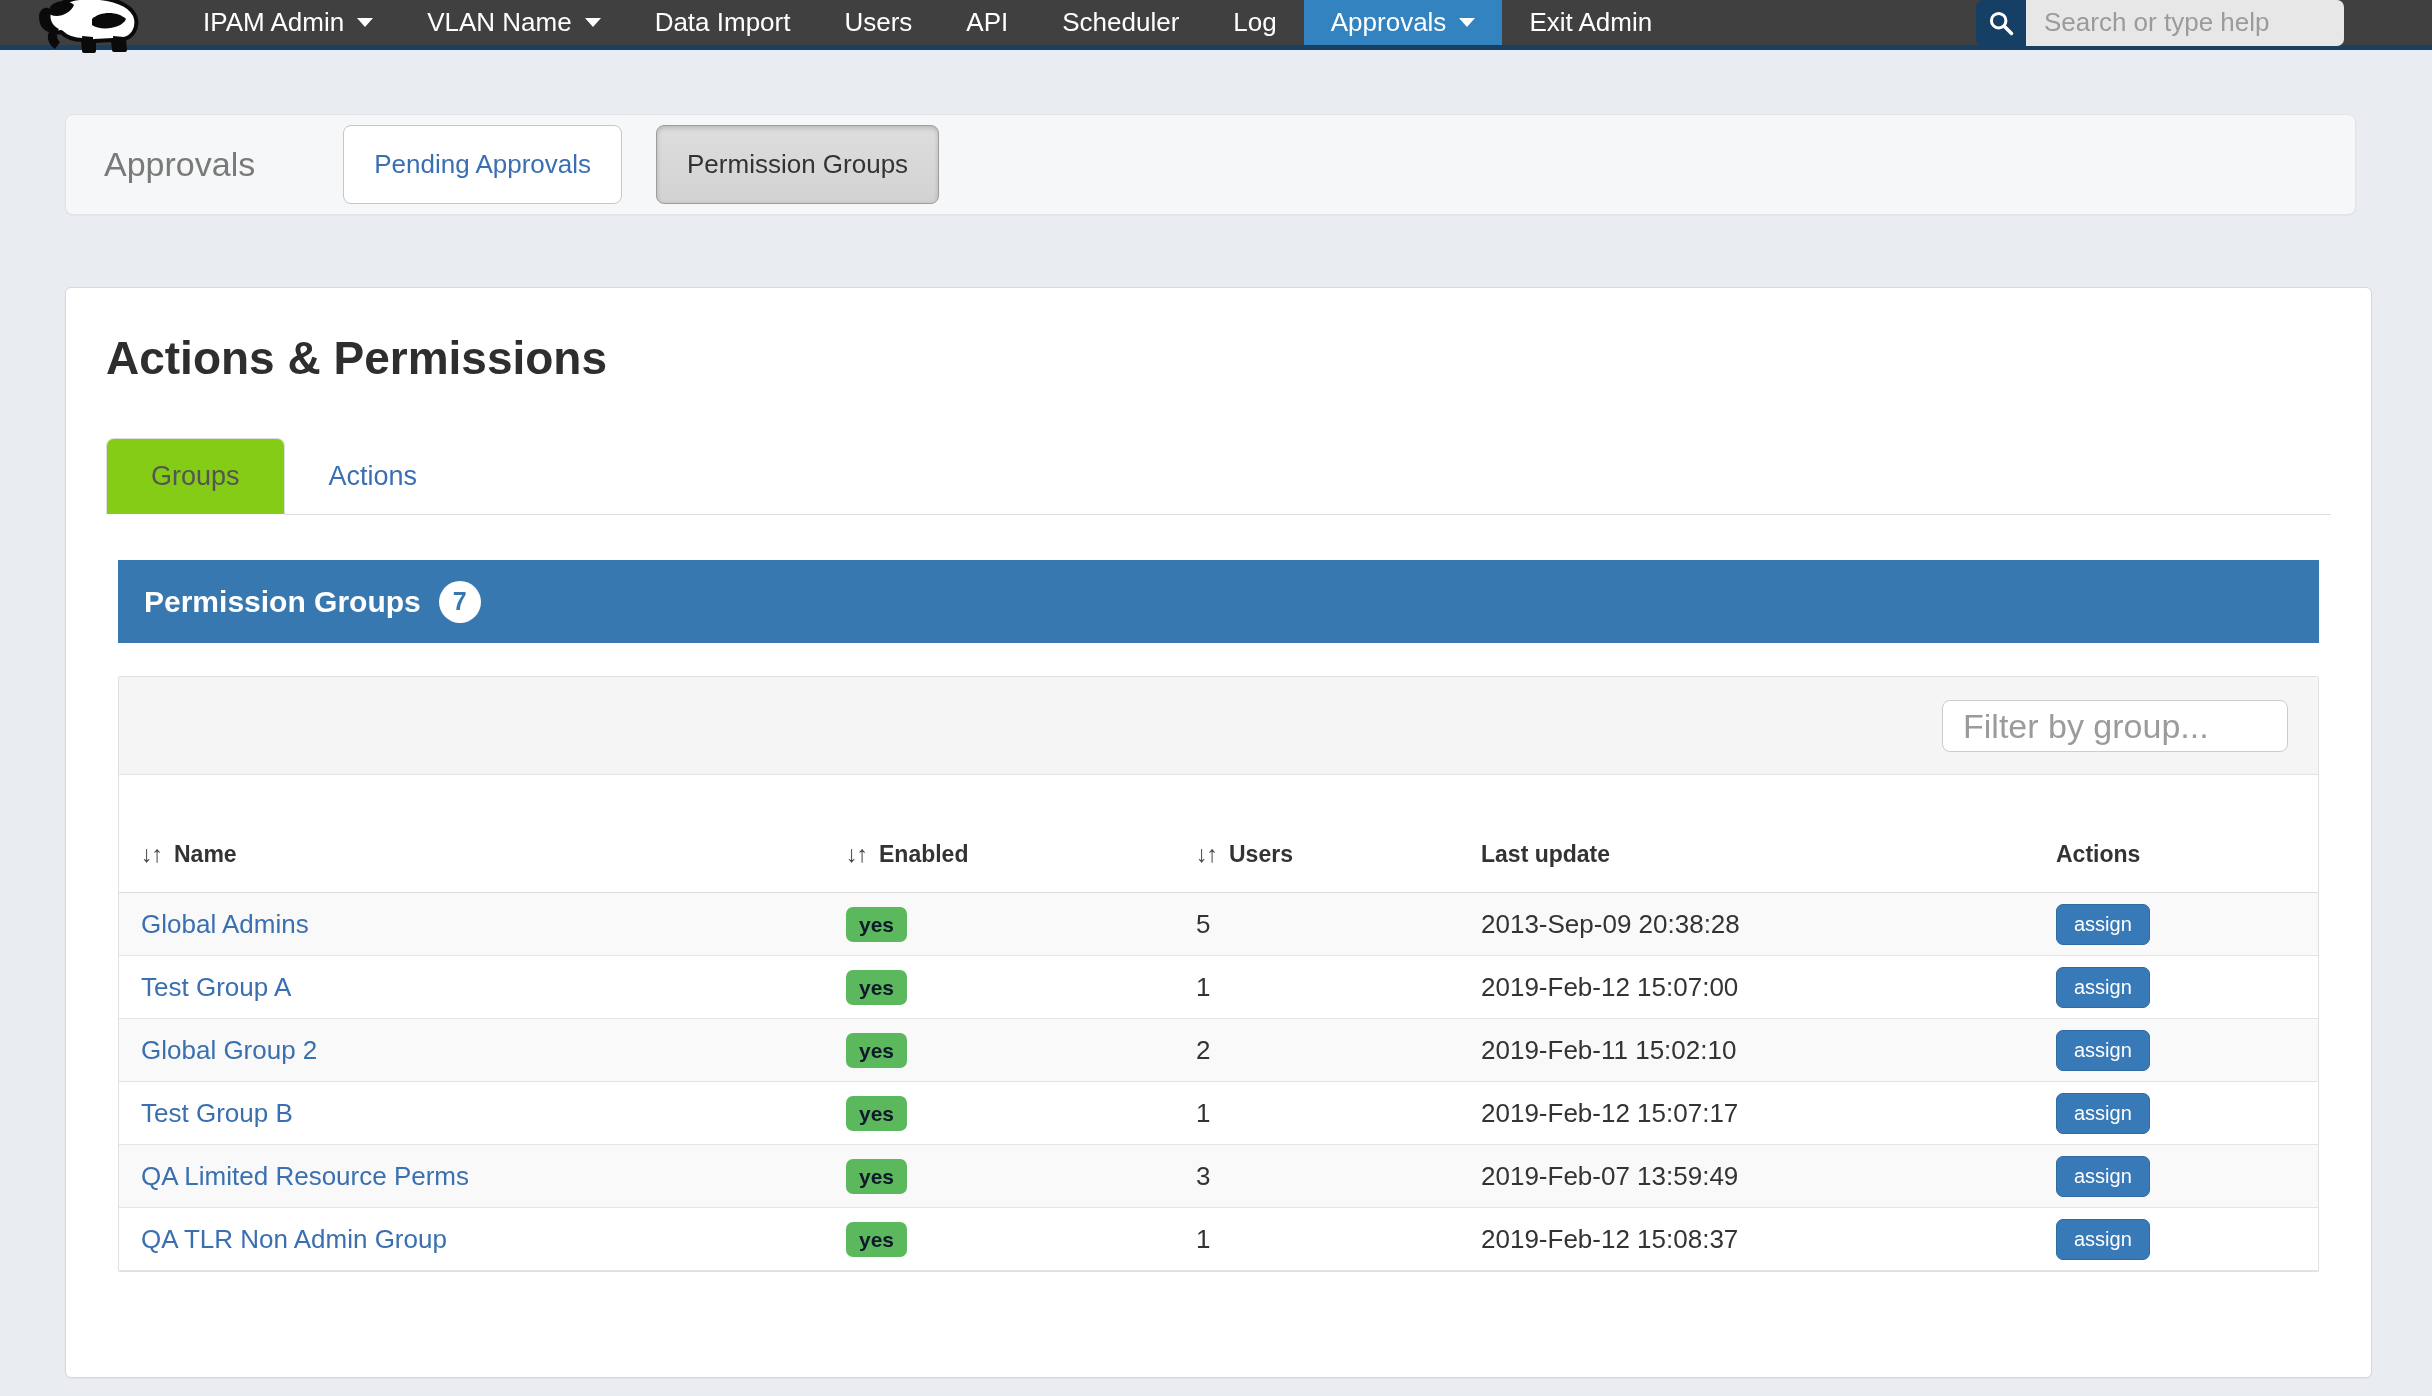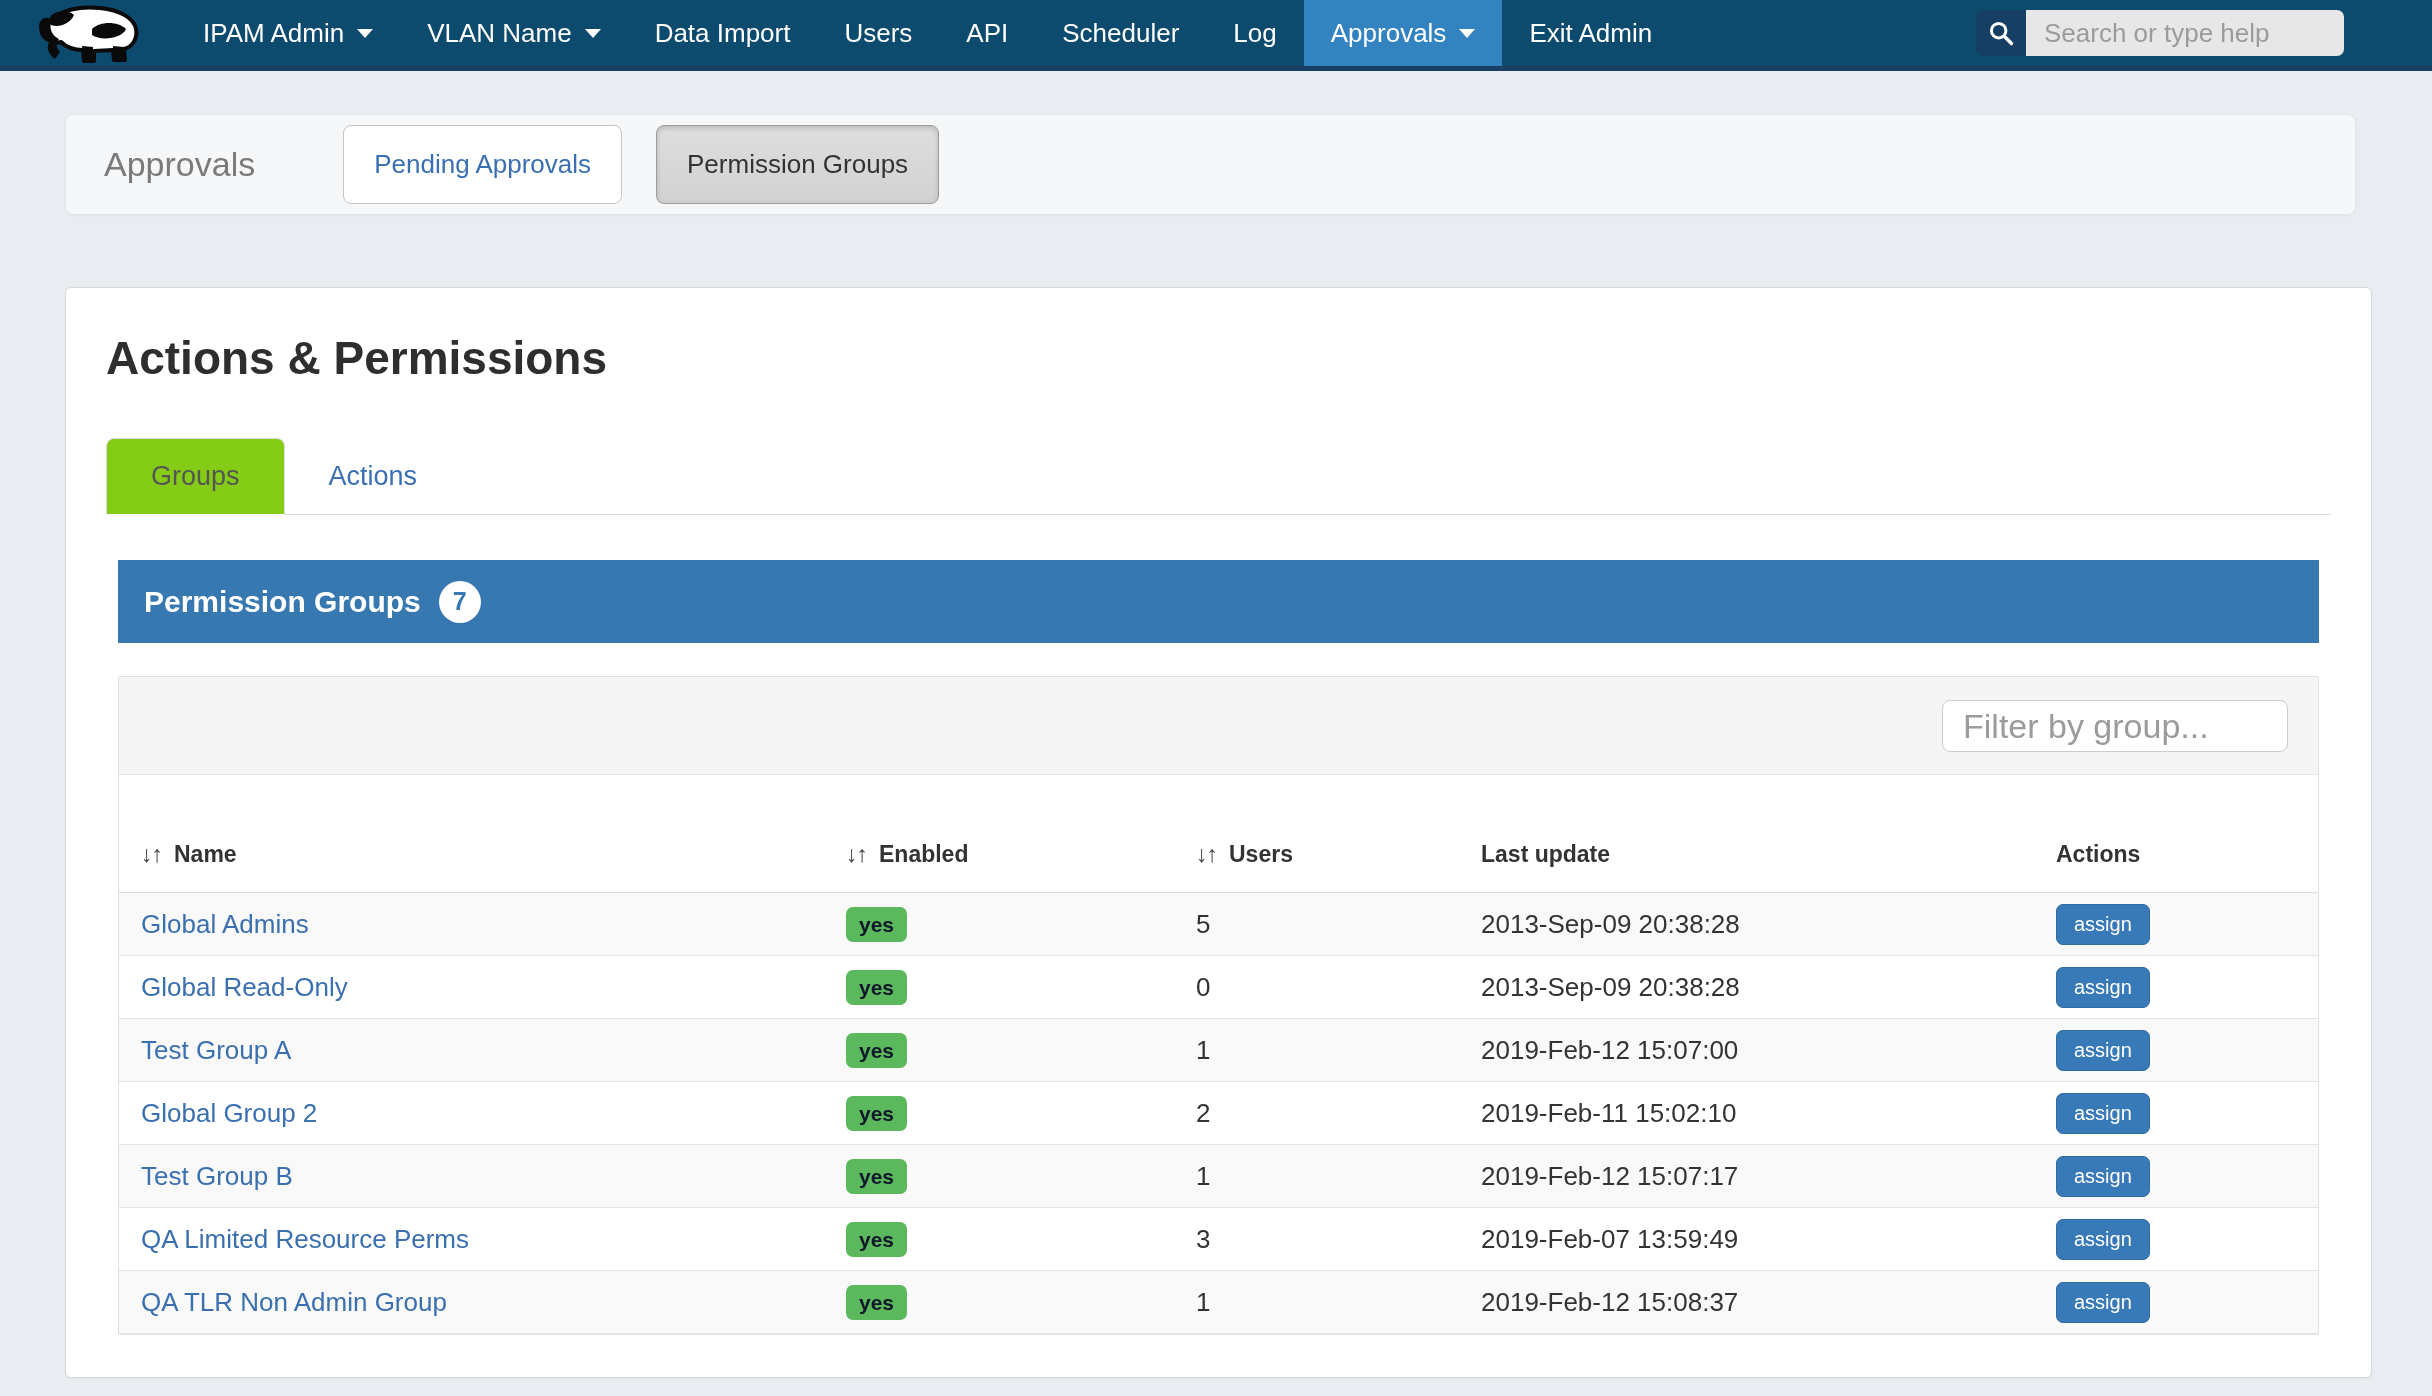--- a/index.html
+++ b/index.html
@@ -5,22 +5,22 @@
   * { margin:0; padding:0; box-sizing:border-box; }
   html,body { background:#dfe3e8; }
   body { font-family:"Liberation Sans", sans-serif; }
   #screen {
     position:relative; width:2432px; height:1396px;
     background:#e9edf1; overflow:hidden;
   }
 
   
   .navbar {
-    position:absolute; left:0; top:0; width:2432px; height:71px;
-    background:#0c4a6e; border-bottom:5px solid #193f63;
+    position:absolute; left:0; top:0; width:2432px; height:50px;
+    background:#404040; border-bottom:5px solid #193f63;
     display:flex; align-items:stretch;
   }
   .logo-box { width:176px; display:flex; align-items:center; justify-content:center; }
   .nav-items { display:flex; list-style:none; align-items:stretch; }
   .nav-item {
     display:flex; align-items:center; padding:0 27px;
     color:#fff; font-size:26px; cursor:pointer; white-space:nowrap;
   }
   .nav-item.active { background:#3383c0; }
   .caret {
@@ -247,27 +247,20 @@
             </thead>
           <tbody>
   <tr>
     <td><a class="group-link">Global Admins</a></td>
     <td><span class="badge-yes">yes</span></td>
     <td><span>5</span></td>
     <td><span>2013-Sep-09 20:38:28</span></td>
     <td><button class="btn-assign">assign</button></td>
   </tr>
 
-  <tr>
-    <td><a class="group-link">Global Read-Only</a></td>
-    <td><span class="badge-yes">yes</span></td>
-    <td><span>0</span></td>
-    <td><span>2013-Sep-09 20:38:28</span></td>
-    <td><button class="btn-assign">assign</button></td>
-  </tr>
 
   <tr>
     <td><a class="group-link">Test Group A</a></td>
     <td><span class="badge-yes">yes</span></td>
     <td><span>1</span></td>
     <td><span>2019-Feb-12 15:07:00</span></td>
     <td><button class="btn-assign">assign</button></td>
   </tr>
 
   <tr>

